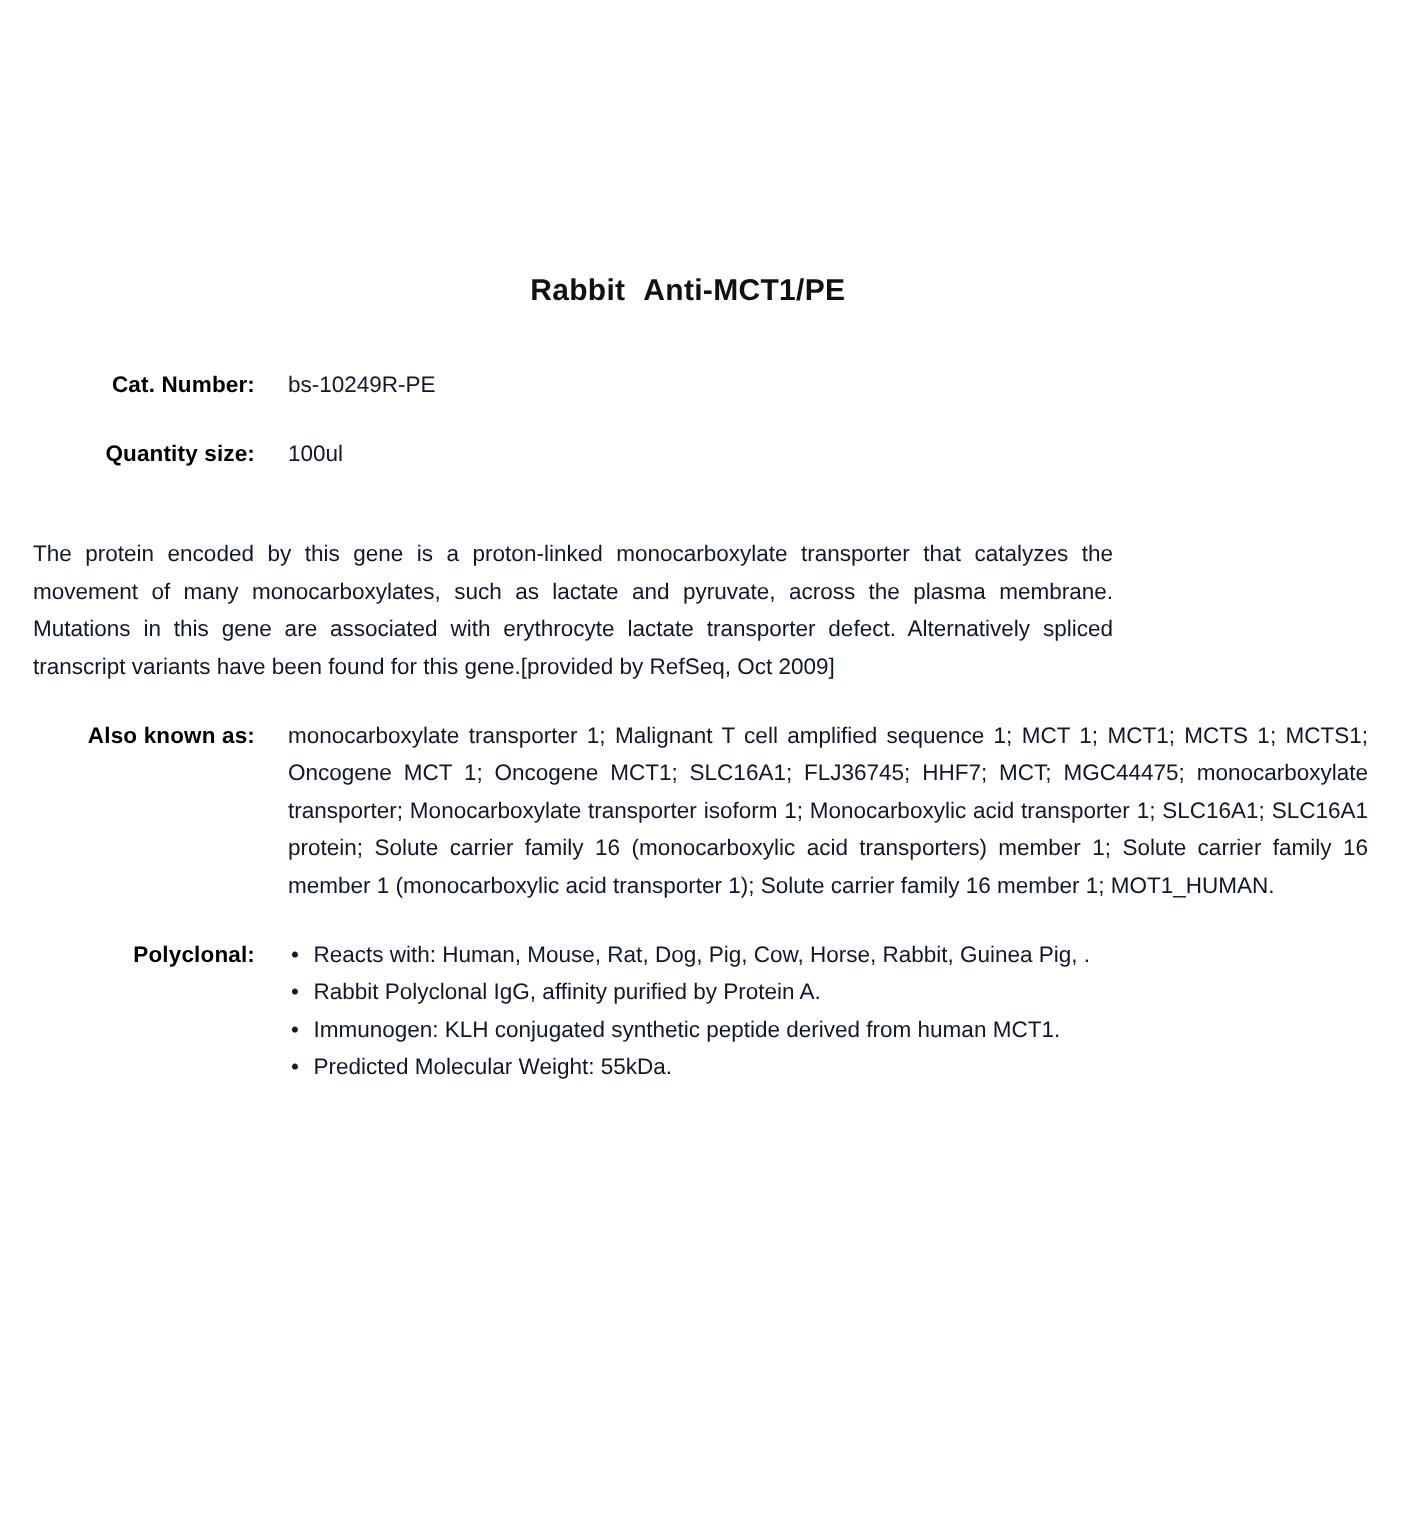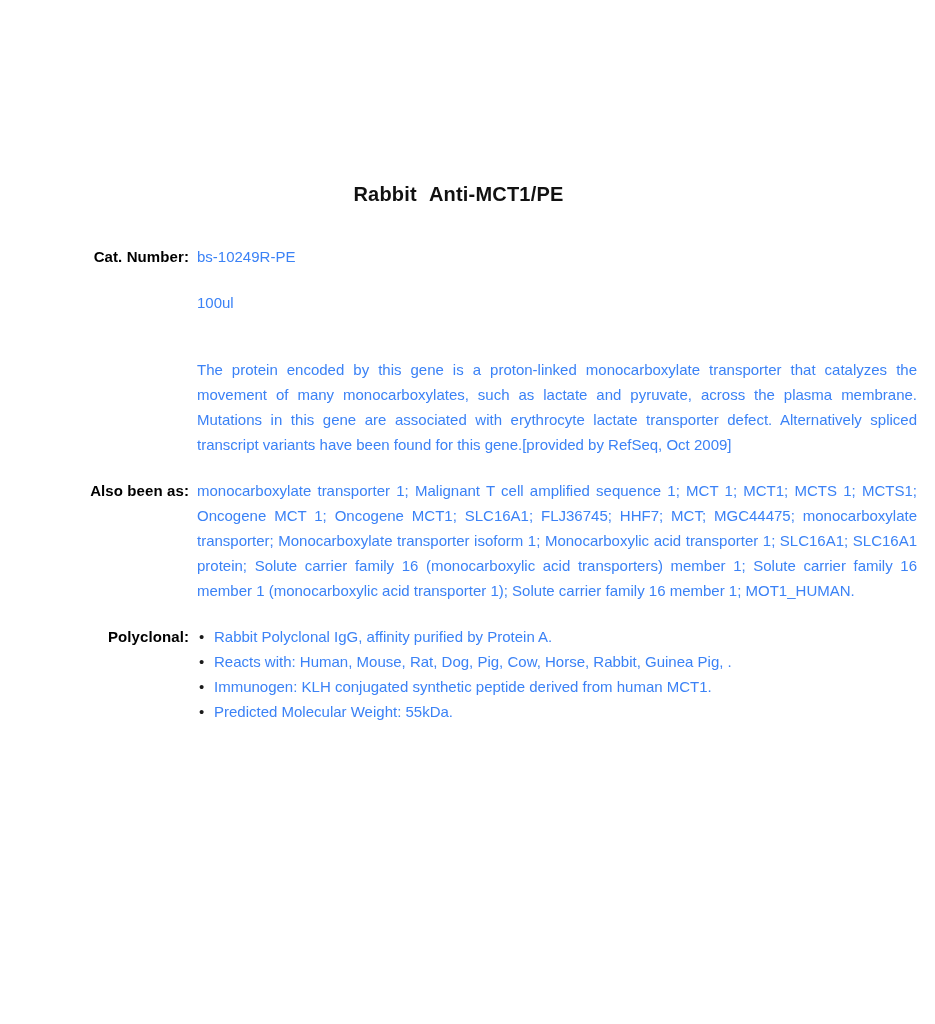--- a/index.html
+++ b/index.html
@@ -25,35 +25,34 @@
     word-spacing: 7px;
     letter-spacing: 0.2px;
     margin-bottom: 38px;
   }
   .row {
     display: flex;
     align-items: flex-start;
     margin-bottom: 21px;
     font-size: 15px;
     line-height: 25px;
-    justify-content: flex-end;
   }
   .label {
     width: 170px;
     flex: 0 0 170px;
     text-align: right;
     font-weight: bold;
     color: #000000;
     letter-spacing: 0.1px;
   }
   .value {
-    margin-left: 8px;
+    margin-left: 22px;
     width: 720px;
     flex: 0 0 720px;
-    color: #3b82f6;
+    color: #0f172a;
   }
   .value.justify { text-align: justify; }
   .conc-buffer { margin-left: 8px; }
   ul.bullets { list-style: none; }
   ul.bullets li {
     position: relative;
     padding-left: 17px;
     line-height: 25px;
   }
   ul.bullets li::before {
@@ -71,41 +70,42 @@
   <div class="doc">
 
     <h1 class="title">Rabbit Anti-MCT1/PE</h1>
 
     <div class="row">
       <div class="label">Cat. Number:</div>
       <div class="value">bs-10249R-PE</div>
     </div>
 
     <div class="row">
+      <div class="label">Quantity size:</div>
       <div class="value">100ul</div>
     </div>
 
     <div class="row">
     </div>
 
     <div class="row">
       <div class="value justify">The protein encoded by this gene is a proton-linked monocarboxylate transporter that catalyzes the movement of many monocarboxylates, such as lactate and pyruvate, across the plasma membrane. Mutations in this gene are associated with erythrocyte lactate transporter defect. Alternatively spliced transcript variants have been found for this gene.[provided by RefSeq, Oct 2009]</div>
     </div>
 
     <div class="row">
-      <div class="label">Also been as:</div>
+      <div class="label">Also known as:</div>
       <div class="value justify">monocarboxylate transporter 1; Malignant T cell amplified sequence 1; MCT 1; MCT1; MCTS 1; MCTS1; Oncogene MCT 1; Oncogene MCT1; SLC16A1; FLJ36745; HHF7; MCT; MGC44475; monocarboxylate transporter; Monocarboxylate transporter isoform 1; Monocarboxylic acid transporter 1; SLC16A1; SLC16A1 protein; Solute carrier family 16 (monocarboxylic acid transporters) member 1; Solute carrier family 16 member 1 (monocarboxylic acid transporter 1); Solute carrier family 16 member 1; MOT1_HUMAN.</div>
     </div>
 
     <div class="row">
       <div class="label">Polyclonal:</div>
       <div class="value">
         <ul class="bullets">
+          <li>Reacts with: Human, Mouse, Rat, Dog, Pig, Cow, Horse, Rabbit, Guinea Pig, .</li>
           <li>Rabbit Polyclonal IgG, affinity purified by Protein A.</li>
-          <li>Reacts with: Human, Mouse, Rat, Dog, Pig, Cow, Horse, Rabbit, Guinea Pig, .</li>
           <li>Immunogen: KLH conjugated synthetic peptide derived from human MCT1.</li>
           <li>Predicted Molecular Weight: 55kDa.</li>
         </ul>
       </div>
     </div>
 
   </div>
 </div>
 
 </body></html>

